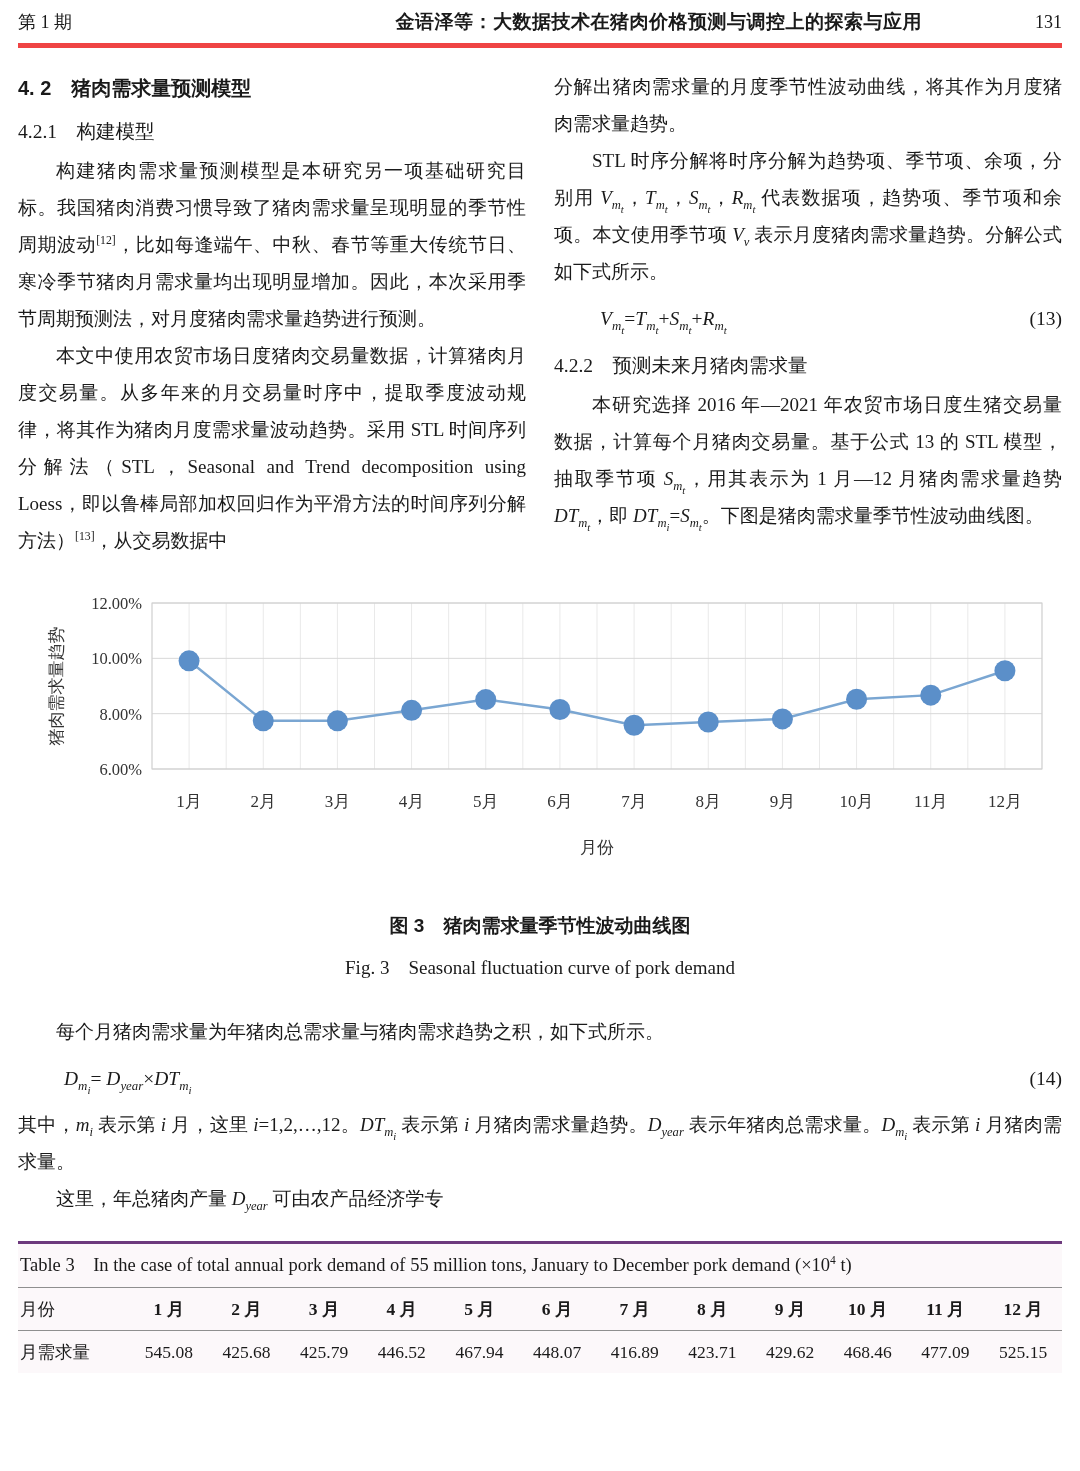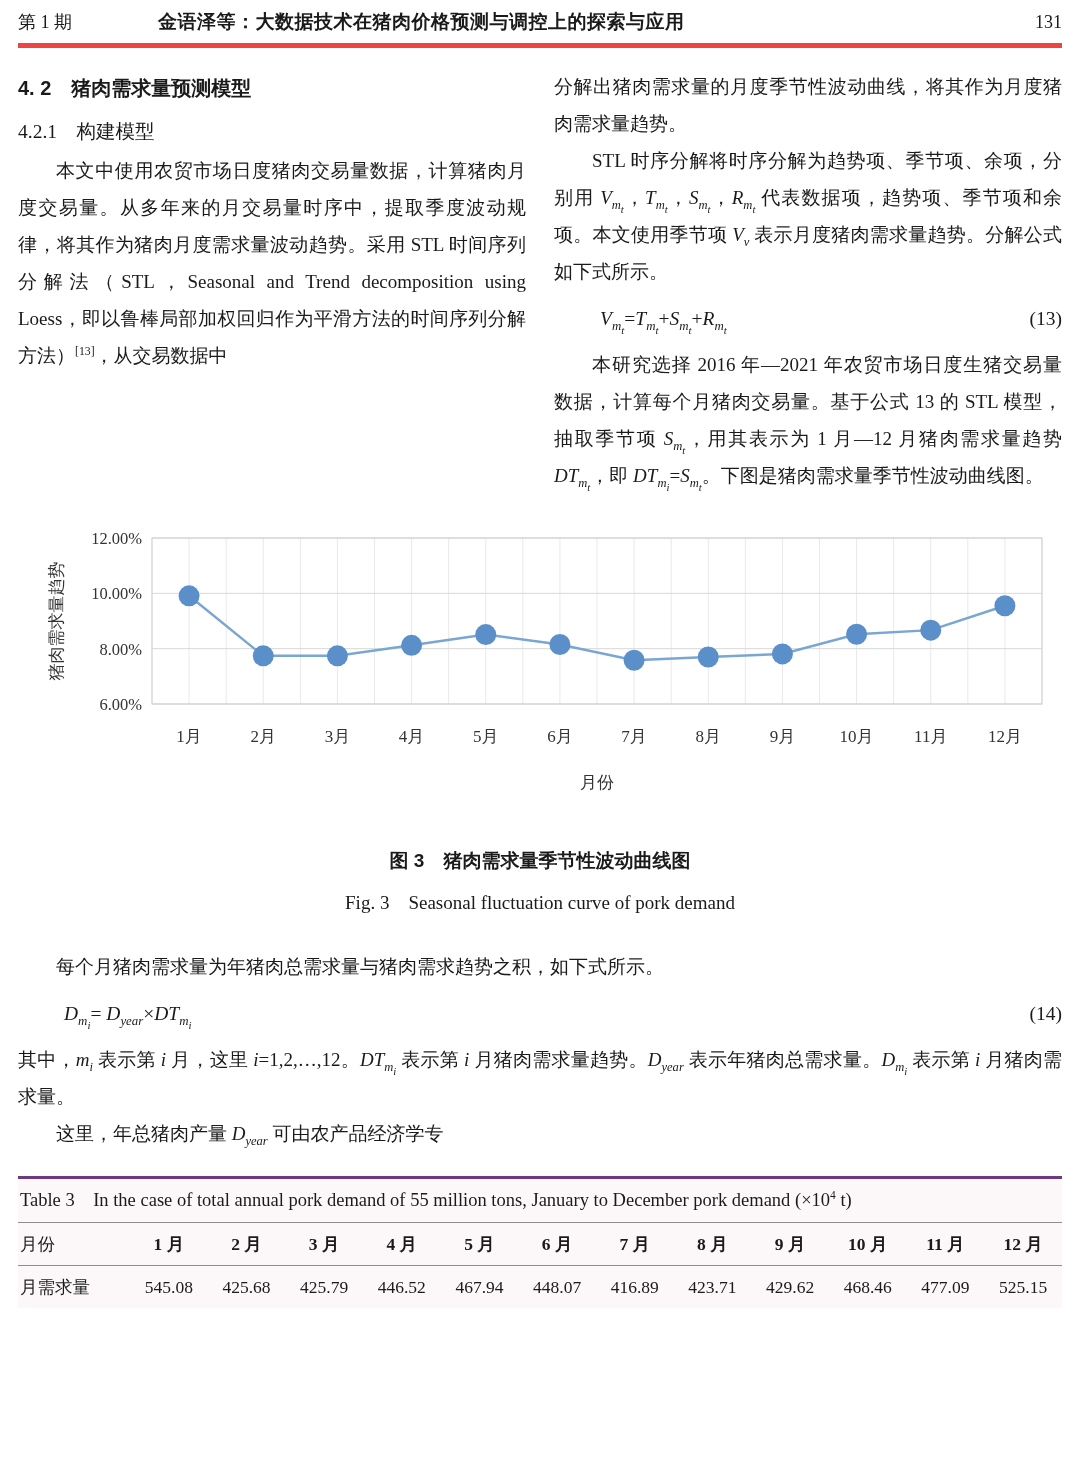--- a/index.html
+++ b/index.html
@@ -5,21 +5,21 @@
   html,body{margin:0;padding:0;}
   body{
     width:1080px;height:1471px;overflow:hidden;background:#ffffff;
     font-family:"Liberation Serif","DejaVu Serif",serif;color:#1a1a1a;
     -webkit-font-smoothing:antialiased;
   }
   .inner{padding:0 18px;}
   
   .hdr{display:flex;align-items:baseline;padding:9px 0 8px;border-bottom:5px solid #ef4444;}
   .hdr-issue{width:140px;font-size:18px;}
-  .hdr-title{flex:1;text-align:left;font-family:"Liberation Sans","DejaVu Sans",sans-serif;font-weight:bold;font-size:19px;letter-spacing:.5px;}
+  .hdr-title{flex:1;text-align:right;font-family:"Liberation Sans","DejaVu Sans",sans-serif;font-weight:bold;font-size:19px;letter-spacing:.5px;}
   .hdr-page{width:140px;text-align:right;font-size:18px;}
   
   .columns{display:flex;gap:28px;margin-top:20px;}
   .col{flex:1;font-size:19px;line-height:37px;text-align:justify;}
   h2.s-head{margin:0 0 4px;font-family:"Liberation Sans","DejaVu Sans",sans-serif;font-weight:bold;font-size:20px;line-height:40px;}
   h3.ss-head{margin:0;font-weight:normal;font-size:19.5px;line-height:40px;}
   p{margin:0;text-indent:2em;}
   p.cont{text-indent:0;}
   sup{font-size:62%;line-height:0;}
   sub{font-size:66%;line-height:0;}
@@ -52,29 +52,31 @@
   <div class="hdr">
     <div class="hdr-issue">第 1 期</div>
     <div class="hdr-title">金语泽等：大数据技术在猪肉价格预测与调控上的探索与应用</div>
     <div class="hdr-page">131</div>
   </div>
 
   <div class="columns">
     <div class="col">
       <h2 class="s-head">4. 2　猪肉需求量预测模型</h2>
       <h3 class="ss-head">4.2.1　构建模型</h3>
+      <p>构建猪肉需求量预测模型是本研究另一项基础研究目标。我国猪肉消费习惯导致了猪肉需求量呈现明显的季节性周期波动<sup>[12]</sup>，比如每逢端午、中秋、春节等重大传统节日、寒冷季节猪肉月需求量均出现明显增加。因此，本次采用季节周期预测法，对月度猪肉需求量趋势进行预测。</p>
       <p>本文中使用农贸市场日度猪肉交易量数据，计算猪肉月度交易量。从多年来的月交易量时序中，提取季度波动规律，将其作为猪肉月度需求量波动趋势。采用 STL 时间序列分解法（STL，Seasonal and Trend decomposition using Loess，即以鲁棒局部加权回归作为平滑方法的时间序列分解方法）<sup>[13]</sup>，从交易数据中</p>
     </div>
     <div class="col">
       <p class="cont">分解出猪肉需求量的月度季节性波动曲线，将其作为月度猪肉需求量趋势。</p>
       <p>STL 时序分解将时序分解为趋势项、季节项、余项，分别用 <i>V</i><sub><i>m</i><sub><i>t</i></sub></sub>，<i>T</i><sub><i>m</i><sub><i>t</i></sub></sub>，<i>S</i><sub><i>m</i><sub><i>t</i></sub></sub>，<i>R</i><sub><i>m</i><sub><i>t</i></sub></sub> 代表数据项，趋势项、季节项和余项。本文使用季节项 <i>V</i><sub><i>v</i></sub> 表示月度猪肉需求量趋势。分解公式如下式所示。</p>
       <div class="formula-row">
         <span class="formula"><i>V</i><sub><i>m</i><sub><i>t</i></sub></sub>=<i>T</i><sub><i>m</i><sub><i>t</i></sub></sub>+<i>S</i><sub><i>m</i><sub><i>t</i></sub></sub>+<i>R</i><sub><i>m</i><sub><i>t</i></sub></sub></span>
         <span class="eqno">(13)</span>
       </div>
+      <h3 class="ss-head">4.2.2　预测未来月猪肉需求量</h3>
       <p>本研究选择 2016 年—2021 年农贸市场日度生猪交易量数据，计算每个月猪肉交易量。基于公式 13 的 STL 模型，抽取季节项 <i>S</i><sub><i>m</i><sub><i>t</i></sub></sub>，用其表示为 1 月—12 月猪肉需求量趋势 <i>DT</i><sub><i>m</i><sub><i>t</i></sub></sub>，即 <i>DT</i><sub><i>m</i><sub><i>i</i></sub></sub>=<i>S</i><sub><i>m</i><sub><i>t</i></sub></sub>。下图是猪肉需求量季节性波动曲线图。</p>
     </div>
   </div>
 
   <div class="chart-wrap">
     <svg id="chart-svg" width="1044" height="300" viewBox="0 0 1044 300">
         <line x1="134" y1="30" x2="134" y2="196" stroke="#e9e9e9" stroke-width="1"></line>
         <line x1="171.08333333333334" y1="30" x2="171.08333333333334" y2="196" stroke="#e9e9e9" stroke-width="1"></line>
         <line x1="208.16666666666669" y1="30" x2="208.16666666666669" y2="196" stroke="#e9e9e9" stroke-width="1"></line>
         <line x1="245.25" y1="30" x2="245.25" y2="196" stroke="#e9e9e9" stroke-width="1"></line>

